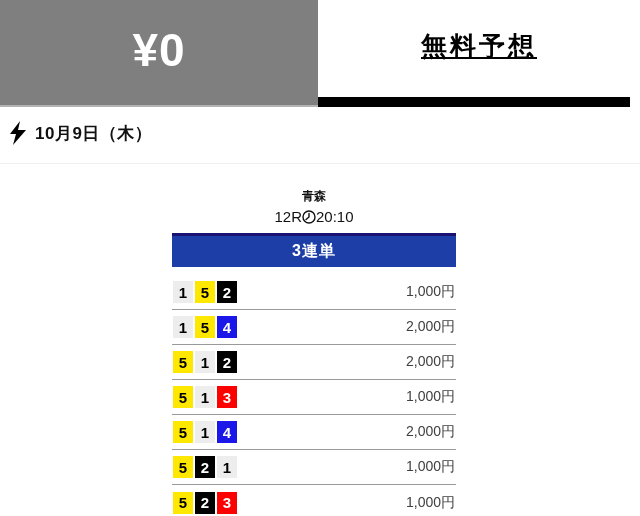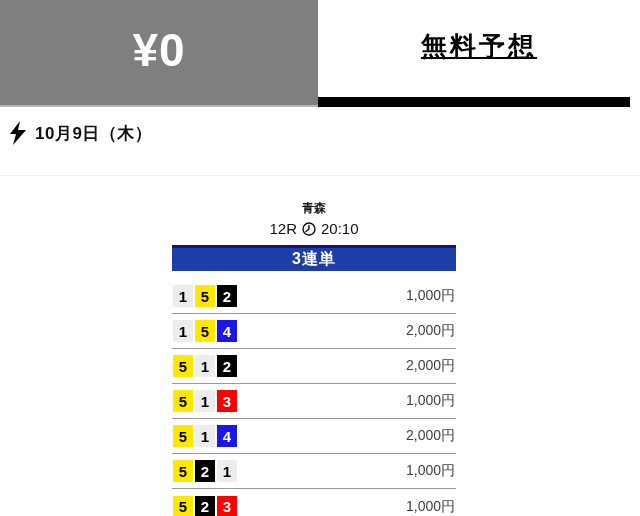--- a/index.html
+++ b/index.html
@@ -60,21 +60,21 @@
     bottom: 0;
     height: 10px;
     background: #000000;
   }
 
   
   .date-bar {
     display: flex;
     align-items: center;
     gap: 7px;
-    padding: 14px 8px 30px 8px;
+    padding: 14px 8px 18px 8px;
     border-bottom: 1px solid #efefef;
   }
   .bolt-icon { width: 20px; height: 24px; flex: 0 0 auto; }
   .date-label {
     font-size: 17px;
     font-weight: bold;
     color: #111;
     letter-spacing: 0.5px;
   }
 
@@ -87,29 +87,28 @@
     text-align: center;
     font-size: 12px;
     font-weight: bold;
     color: #111;
   }
   .race-meta {
     margin-top: 3px;
     display: flex;
     align-items: center;
     justify-content: center;
-    gap: 5px;
     font-size: 15px;
     color: #111;
   }
   .clock-icon { width: 14px; height: 14px; display: block; }
 
   .bet-type-banner {
     margin-top: 8px;
-    height: 26px;
+    height: 34px;
     background: #1c3ea6;
     border-top: 3px solid #1a1272;
     color: #ffffff;
     font-size: 16px;
     font-weight: bold;
     display: flex;
     align-items: center;
     justify-content: center;
     letter-spacing: 1px;
   }

